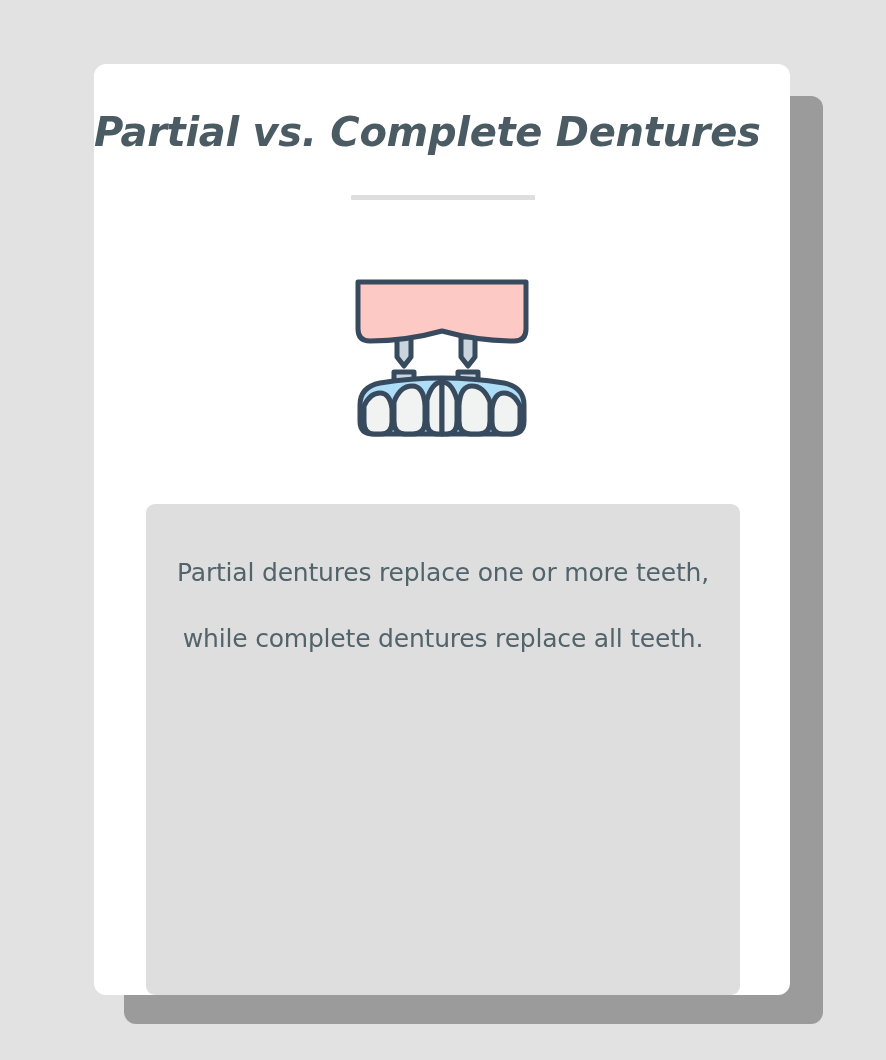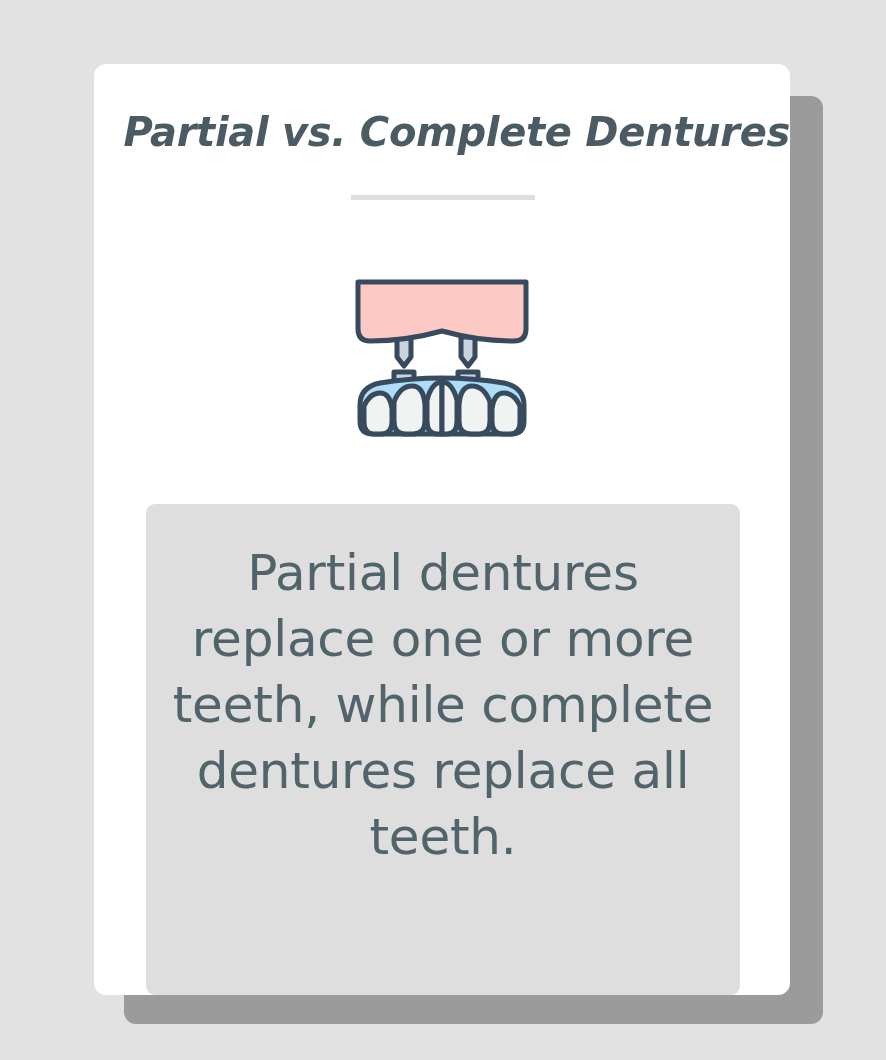--- a/index.html
+++ b/index.html
@@ -50,21 +50,21 @@
     z-index: 2;
     overflow: hidden;
   }
 
   
   .card-title {
     position: absolute;
     left: 0;
     top: 44px;
     width: 696px;
-    text-align: right;
+    text-align: left;
     font-family: "DejaVu Sans", "Liberation Sans", sans-serif;
     font-size: 40px;
     font-weight: bold;
     font-style: italic;
     letter-spacing: -0.3px;
     color: #4A5B63;
     white-space: nowrap;
     line-height: 1.2;
   }
 
@@ -101,21 +101,21 @@
     overflow: hidden;
   }
 
   .body-copy {
     position: absolute;
     left: 26px;
     top: 36px;
     width: 542px;
     text-align: center;
     font-family: "DejaVu Sans", "Liberation Sans", sans-serif;
-    font-size: 50px;
+    font-size: 25px;
     font-weight: 400;
     line-height: 66px;
     color: #52646B;
     letter-spacing: -0.2px;
   }
 </style>
 </head>
 <body>
 
 <div class="stage">

